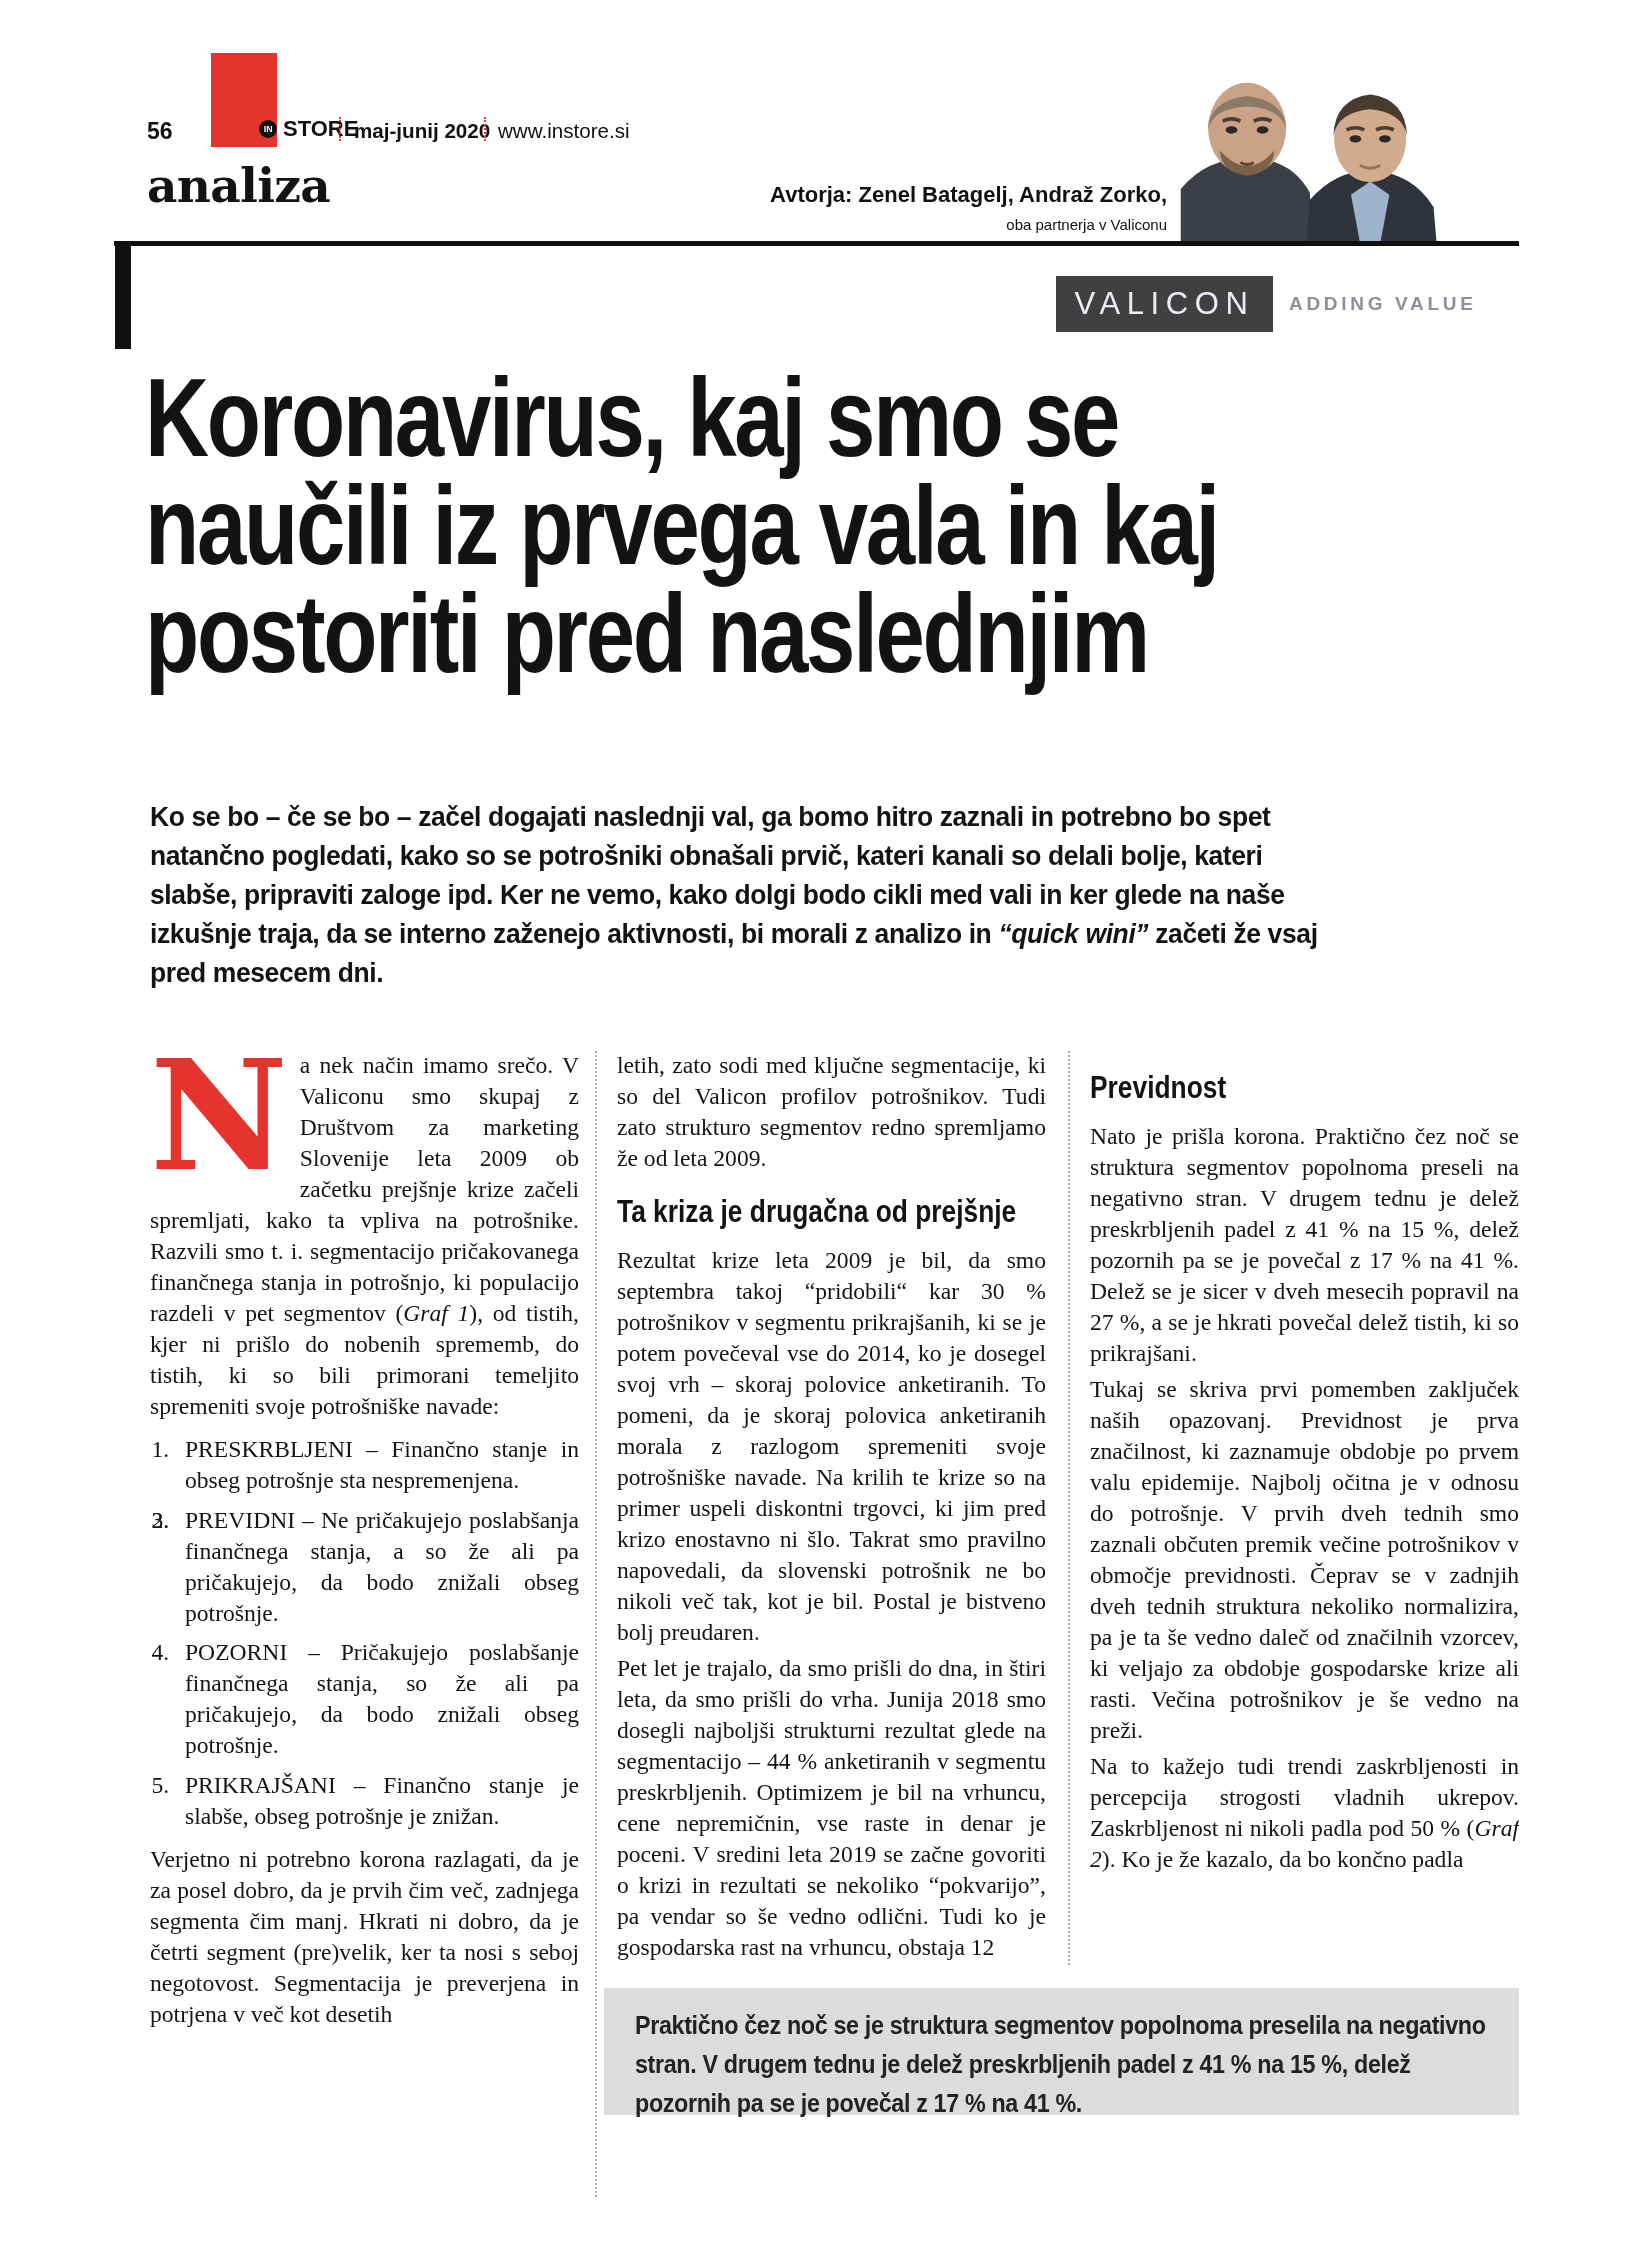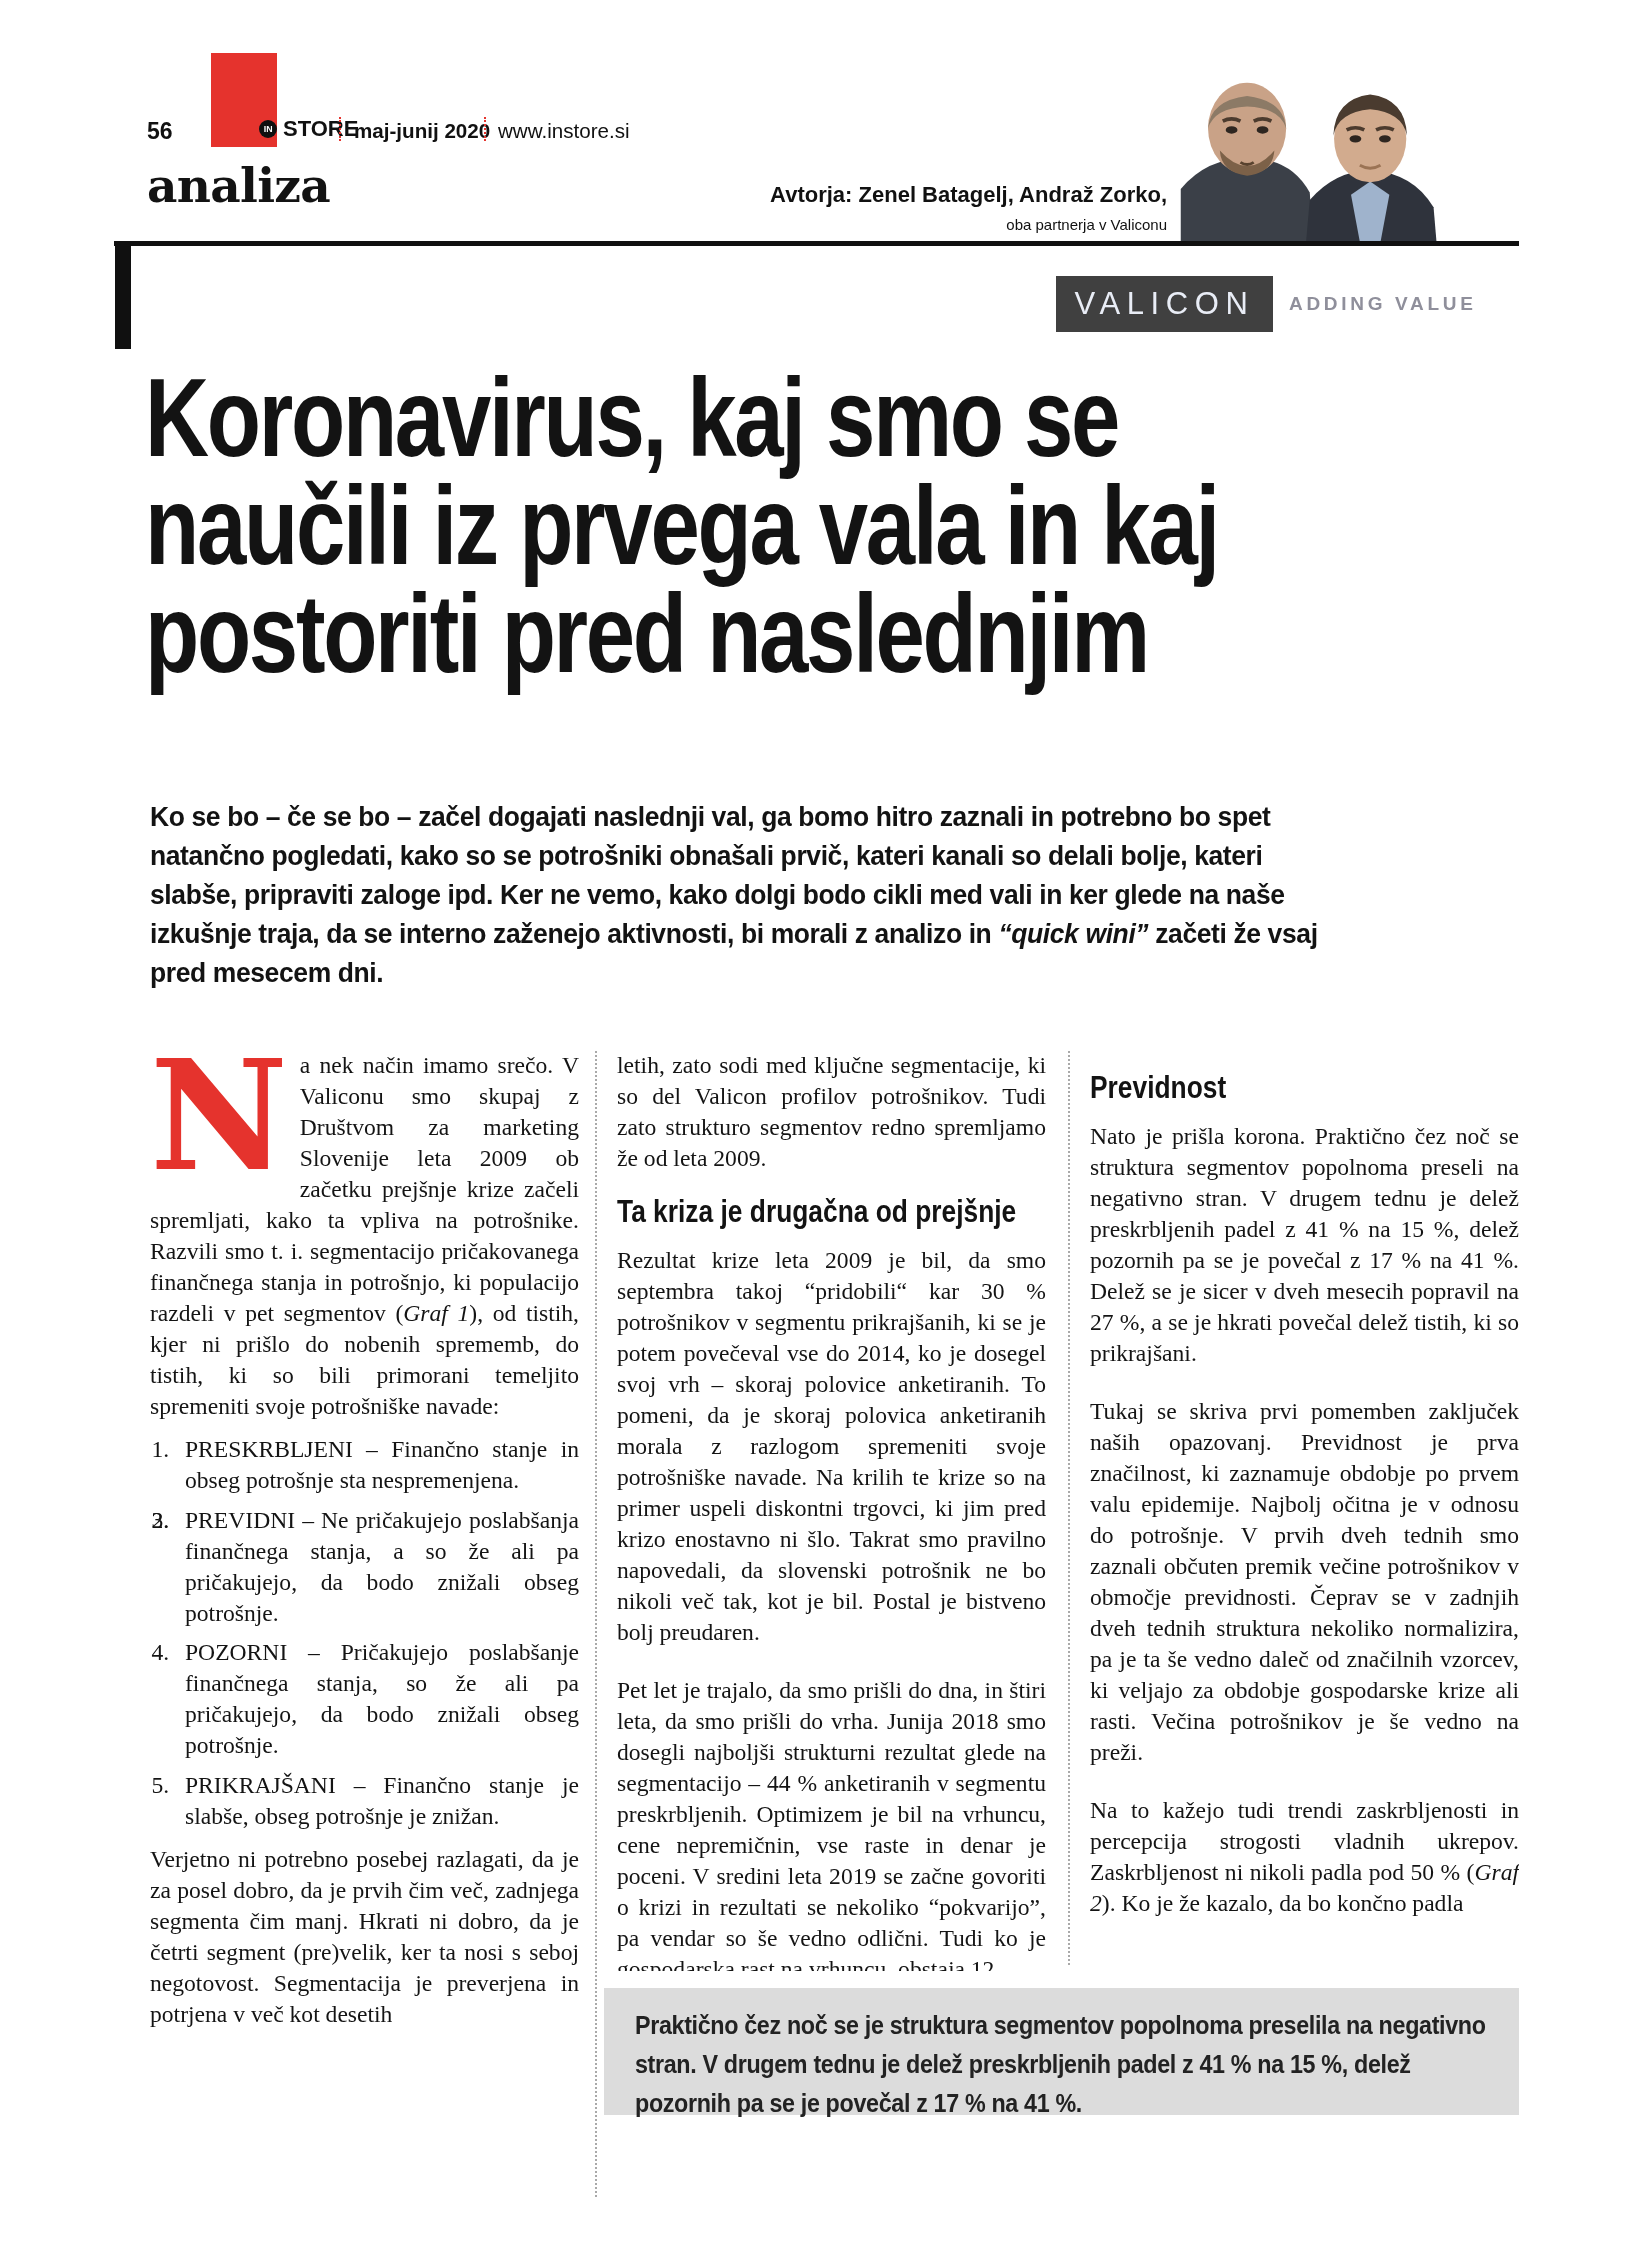--- a/index.html
+++ b/index.html
@@ -56,21 +56,21 @@
       line-height:39px;letter-spacing:-0.4px;color:#131313;}
   .lead-inner .it{font-style:italic;}
 
   
   .col{position:absolute;top:1050px;width:429px;overflow:hidden;
        font-size:23.6px;line-height:31px;text-align:justify;color:#141414;}
   #col1{left:150px;height:1157px;}
   #col2{left:617px;height:921px;}
   #col3{left:1090px;height:921px;}
   .col p{margin:0;}
-  .col p + p{margin-top:27px;}
+  .col p + p{margin-top:5px;}
   .it{font-style:italic;}
   .dropcap{float:left;color:#e5332d;font-family:"DejaVu Serif",serif;font-weight:bold;
            font-size:151px;line-height:0.8;padding:5.9px 11.8px 0 0;}
   .h2{margin:22px 0 14.7px 0;white-space:nowrap;}
   .h2 span{display:inline-block;transform:scaleX(0.85);transform-origin:0 0;
       font-family:"Liberation Sans",sans-serif;font-weight:bold;font-size:31px;color:#131313;}
   .list{margin-top:11.8px;}
   .li{position:relative;padding-left:35px;margin-top:8.8px;}
   .li .num{position:absolute;left:1.5px;top:0;}
   .colsep{position:absolute;width:0;border-left:2.2px dotted #a9a9a9;}
@@ -155,21 +155,21 @@
 
   <div class="col" id="col1">
     <p><span class="dropcap">N</span><span>a nek način imamo srečo. V Valiconu smo skupaj z Društvom za marketing Slovenije leta 2009 ob začetku prejšnje krize začeli spremljati, kako ta vpliva na potrošnike. Razvili smo t. i. segmentacijo pričakovanega finančnega stanja in potrošnjo, ki populacijo razdeli v pet segmentov (</span><span class="it">Graf 1</span><span>), od tistih, kjer ni prišlo do nobenih sprememb, do tistih, ki so bili primorani temeljito spremeniti svoje potrošniške navade:</span></p>
     <div class="list">
       <div class="li"><span class="num">1.</span><span>PRESKRBLJENI – Finančno stanje in obseg potrošnje sta nespremenjena.</span></div>
       <div class="li"><span class="num">2.</span></div>
       <div class="li"><span class="num">3.</span><span>PREVIDNI – Ne pričakujejo poslabšanja finančnega stanja, a so že ali pa pričakujejo, da bodo znižali obseg potrošnje.</span></div>
       <div class="li"><span class="num">4.</span><span>POZORNI – Pričakujejo poslabšanje finančnega stanja, so že ali pa pričakujejo, da bodo znižali obseg potrošnje.</span></div>
       <div class="li"><span class="num">5.</span><span>PRIKRAJŠANI – Finančno stanje je slabše, obseg potrošnje je znižan.</span></div>
     </div>
-    <p style="margin-top:11.8px">Verjetno ni potrebno posebej razlagati, da je za posel dobro, da je prvih čim več, zadnjega segmenta čim manj. Hkrati ni dobro, da je četrti segment (pre)velik, ker ta nosi s seboj negotovost. Segmentacija je preverjena in potrjena v več kot desetih</p>
+    <p style="margin-top:11.8px">Verjetno ni potrebno korona razlagati, da je za posel dobro, da je prvih čim več, zadnjega segmenta čim manj. Hkrati ni dobro, da je četrti segment (pre)velik, ker ta nosi s seboj negotovost. Segmentacija je preverjena in potrjena v več kot desetih</p>
   </div>
 
   <div class="col" id="col2">
     <p>letih, zato sodi med ključne segmentacije, ki so del Valicon profilov potrošnikov. Tudi zato strukturo segmentov redno spremljamo že od leta 2009.</p>
     <div class="h2"><span>Ta kriza je drugačna od prejšnje</span></div>
     <p>Rezultat krize leta 2009 je bil, da smo septembra takoj “pridobili“ kar 30 % potrošnikov v segmentu prikrajšanih, ki se je potem povečeval vse do 2014, ko je dosegel svoj vrh – skoraj polovice anketiranih. To pomeni, da je skoraj polovica anketiranih morala z razlogom spremeniti svoje potrošniške navade. Na krilih te krize so na primer uspeli diskontni trgovci, ki jim pred krizo enostavno ni šlo. Takrat smo pravilno napovedali, da slovenski potrošnik ne bo nikoli več tak, kot je bil. Postal je bistveno bolj preudaren.</p>
     <p>Pet let je trajalo, da smo prišli do dna, in štiri leta, da smo prišli do vrha. Junija 2018 smo dosegli najboljši strukturni rezultat glede na segmentacijo – 44 % anketiranih v segmentu preskrbljenih. Optimizem je bil na vrhuncu, cene nepremičnin, vse raste in denar je poceni. V sredini leta 2019 se začne govoriti o krizi in rezultati se nekoliko “pokvarijo”, pa vendar so še vedno odlični. Tudi ko je gospodarska rast na vrhuncu, obstaja 12</p>
   </div>
 
   <div class="col" id="col3">

